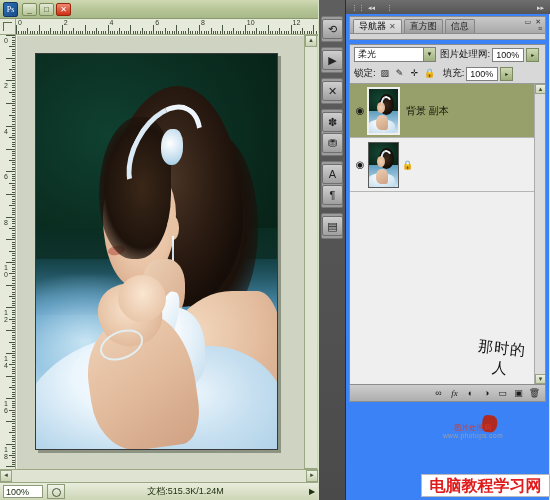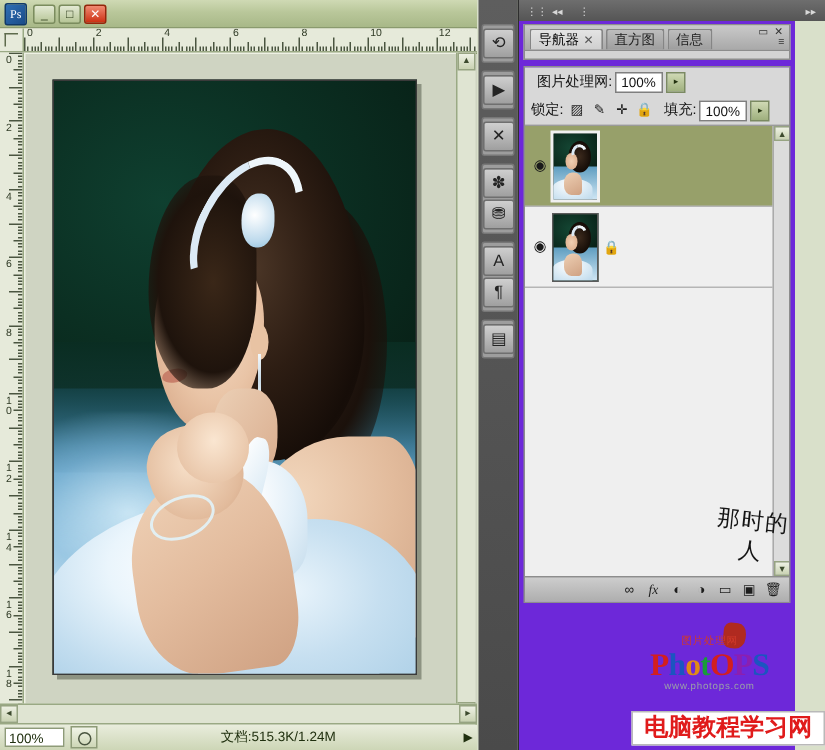--- a/index.html
+++ b/index.html
@@ -214,22 +214,22 @@
   .dock-grp{margin:0 2px 5px 2px;background:#9d9d9d;border:1px solid #777;border-radius:2px;padding:1px 0;}
   .dock-ico{
     width:21px;height:20px;margin:1px auto;
     background:linear-gradient(to bottom,#cfcfcf,#9f9f9f);
     border:1px solid #6f6f6f;border-radius:2px;
     display:flex;align-items:center;justify-content:center;
     font-size:11px;color:#242424;line-height:1;
     box-sizing:border-box;
   }
   #panels{
-    position:absolute;left:346px;top:0;width:184px;height:500px;
-    background:#6d28d9;box-sizing:border-box;
+    position:absolute;left:346px;top:0;width:203px;height:500px;
+    background:#3b82f6;box-sizing:border-box;
   }
   #dock-grip{
     position:absolute;left:0;top:0;width:204px;height:14px;
     background:linear-gradient(to bottom,#6e6e6e,#555);
     box-sizing:border-box;
   }
   #dock-grip .gp{position:absolute;top:4px;font-size:7px;color:#d8d8d8;}
   .panel{
     margin:0 3px 4px 3px;
     background:#d4d4d4;
@@ -853,20 +853,24 @@
       </div>
     </div>
   </div>
 
 
   <div class="panel">
 
     <div id="layers-body">
 
       <div class="lrow">
+        <div class="sel-field" style="width:82px;">
+          <span>柔光</span>
+          <span class="caret">▼</span>
+        </div>
         <span style="margin-left:4px;">图片处理网:</span>
         <div class="num-field" style="width:32px;margin-left:2px;">100%</div>
         <div class="green-btn">▸</div>
       </div>
 
       <div class="lrow">
         <span>锁定:</span>
         <span class="lockico" style="margin-left:3px;">▨</span>
         <span class="lockico">✎</span>
         <span class="lockico">✛</span>
@@ -882,20 +886,21 @@
           <div class="eye">◉</div>
           <div class="thumb">
             <div class="tl-top"></div>
               <div class="tl-bot"></div>
               <div class="tl-dress"></div>
             <div class="tl-hair"></div>
               <div class="tl-face"></div>
               <div class="tl-band"></div>
               <div class="tl-arm"></div>
           </div>
+          <div class="layer-name">背景 副本</div>
           <div class="layer-lock"></div>
         </div>
 
         <div class="layer-item">
           <div class="eye">◉</div>
           <div class="thumb">
             <div class="tl-top"></div>
               <div class="tl-bot"></div>
               <div class="tl-dress"></div>
             <div class="tl-hair"></div>
@@ -925,21 +930,18 @@
   </div>
 </div>
 
 <div id="calligraphy">
   <span>那时的人</span>
   <span class="c-seal"></span>
 </div>
 
 <div id="photops">
   <div id="photops-sub">图片处理网</div>
-  <div id="photops-main">
-    <span class="l1">P</span><span class="l2">h</span><span class="l3">o</span><span class="l4">t</span><span class="l6">O</span><span class="l7">P</span><span class="l8">S</span>
-  </div>
   <div id="photops-url">www.photops.com</div>
 </div>
 
 <div id="bottom-banner">
   <span>电脑教程学习网</span>
 </div>
 
 </body></html>

